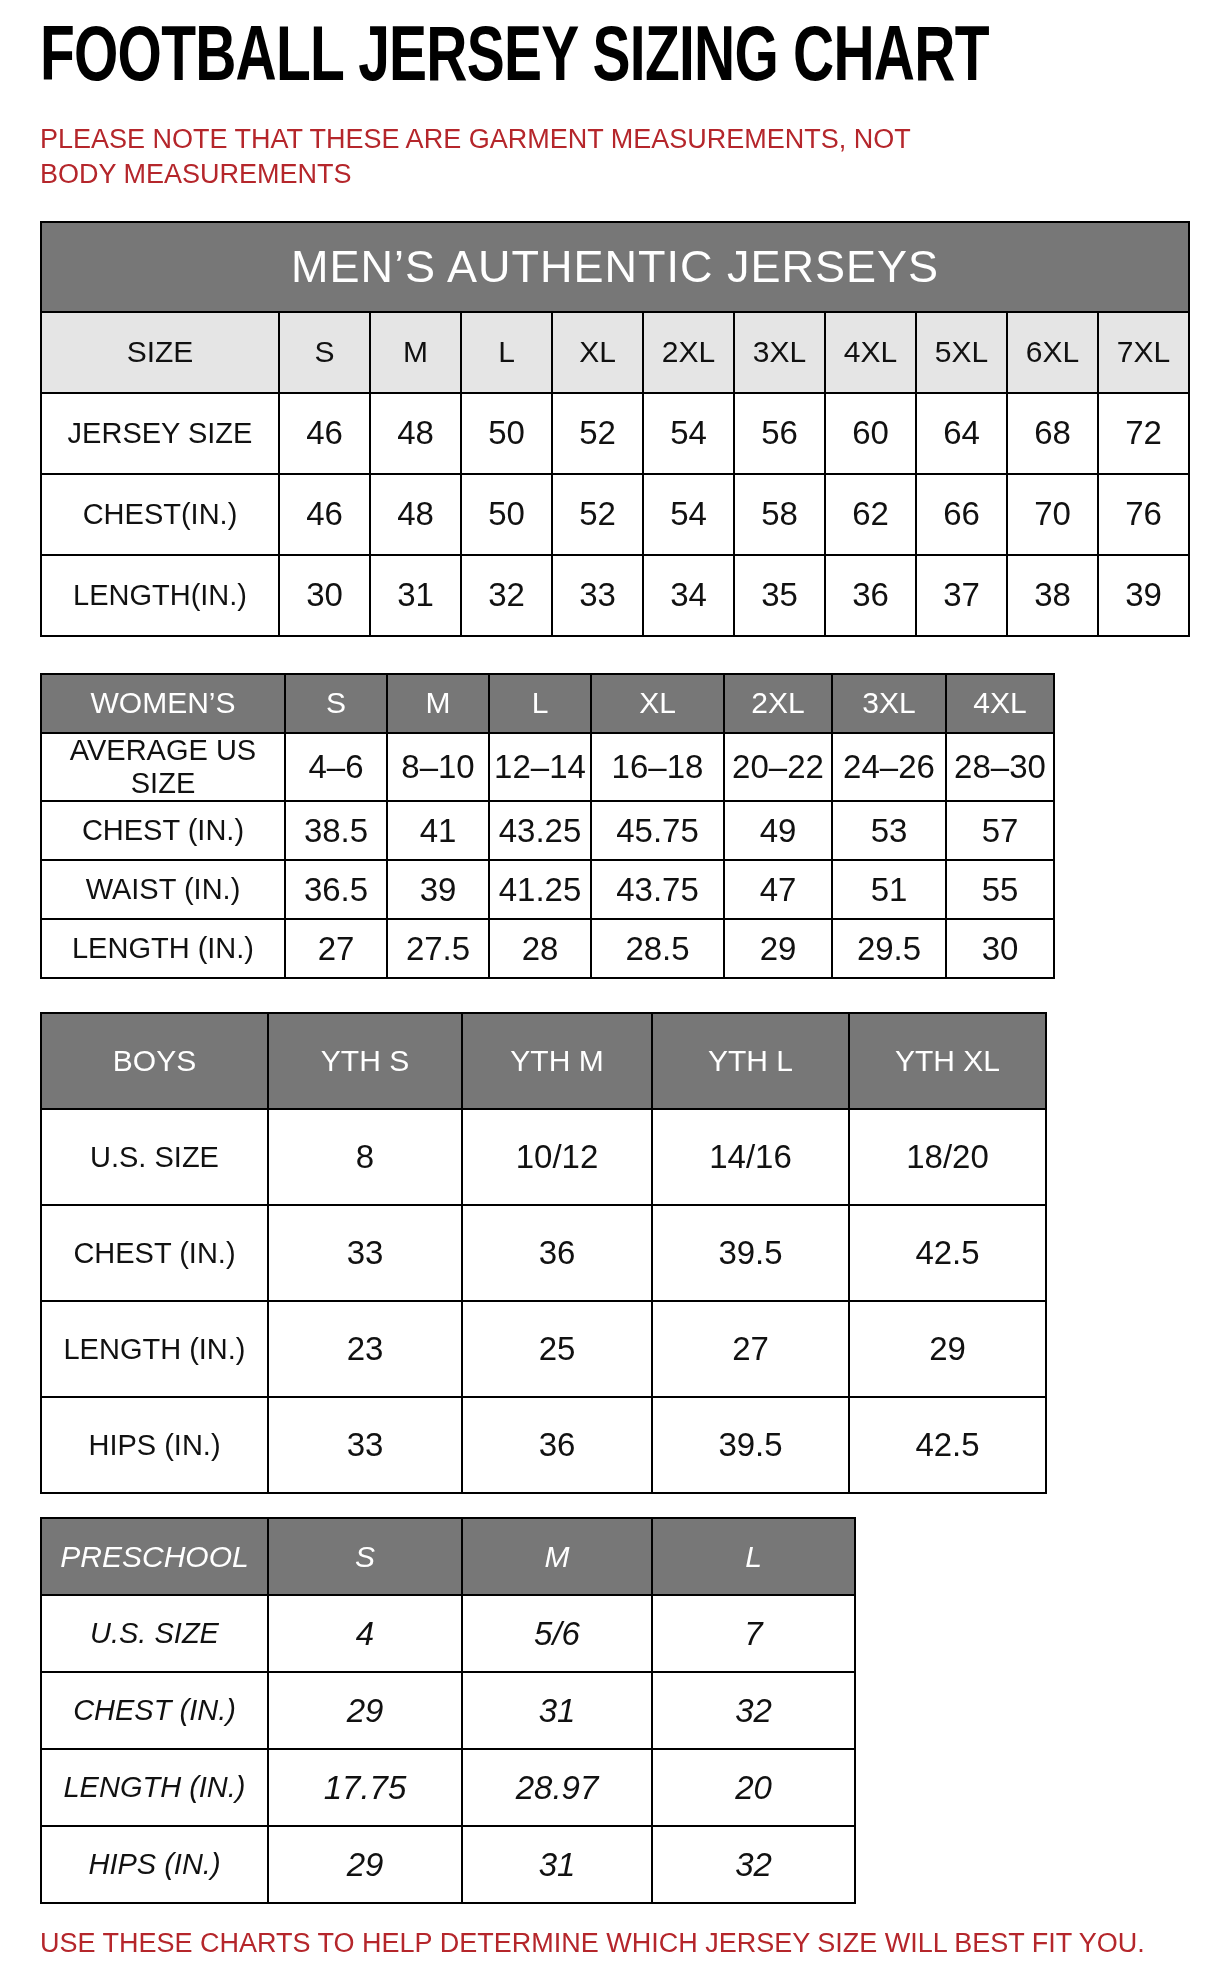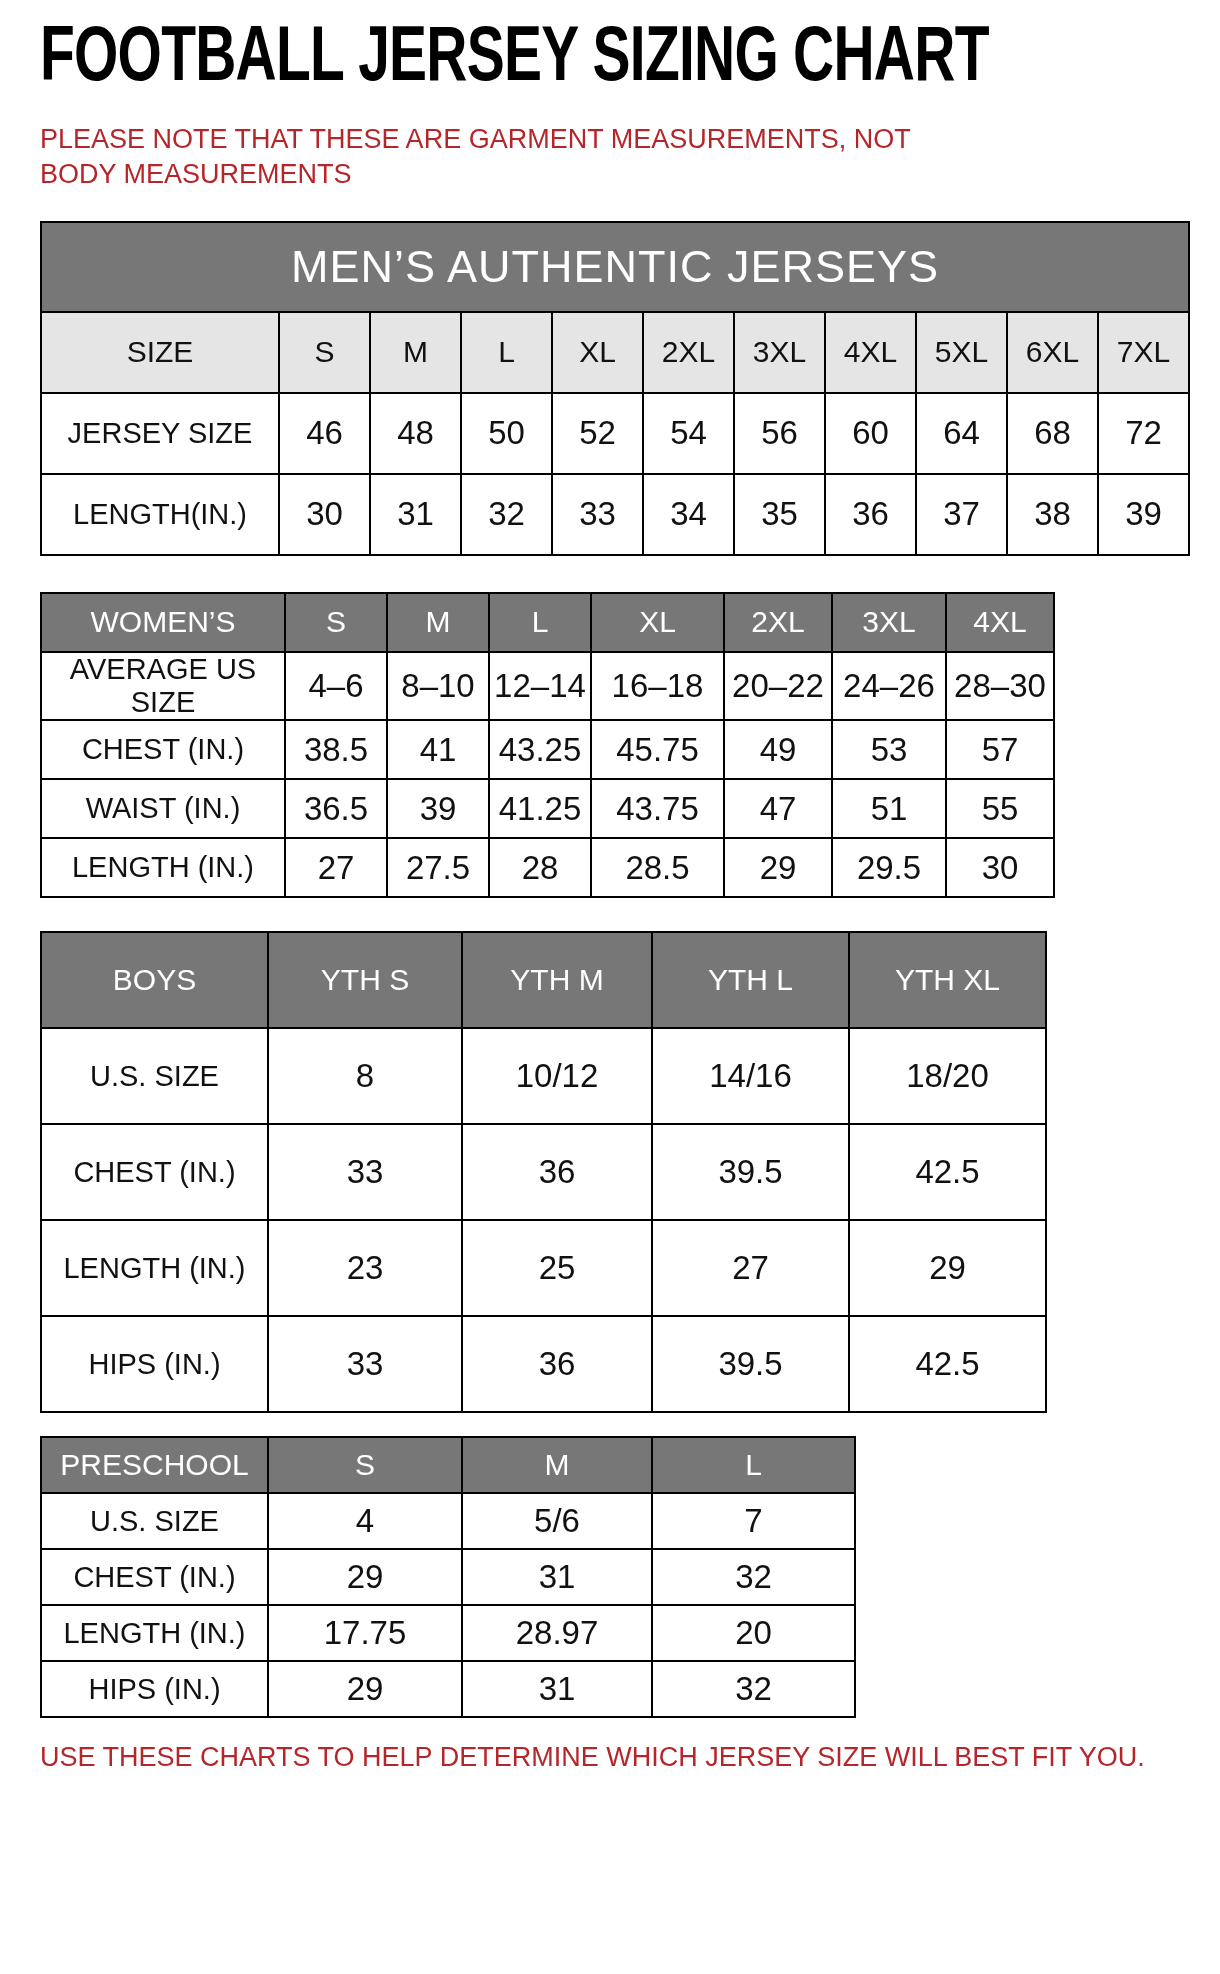--- a/index.html
+++ b/index.html
@@ -28,21 +28,21 @@
   td.rlabel{font-size:29px;line-height:1.15;}
   td.vcell{font-size:33px;}
   #tbl-mens{margin-top:28px;}
   #tbl-mens tr{height:81px;}
   #tbl-mens tr.banner-row{height:90px;}
   #tbl-womens{margin-top:36px;}
   #tbl-womens tr{height:59px;}
   #tbl-boys{margin-top:33px;}
   #tbl-boys tr{height:96px;}
   #tbl-preschool{margin-top:23px;}
-  #tbl-preschool tr{height:56px;}
+  #tbl-preschool tr{height:77px;font-style:italic;}
   .footer{
     color:var(--red);font-size:27px;margin-top:24px;white-space:nowrap;
   }
 </style>
 </head>
 <body style="--gray: #777777; --red: #b5262b;">
 
 <div class="wrap">
   <h1 class="page-title">FOOTBALL JERSEY SIZING CHART</h1>
 
@@ -86,20 +86,33 @@
           <td class="vcell">50</td>
           <td class="vcell">52</td>
           <td class="vcell">54</td>
           <td class="vcell">56</td>
           <td class="vcell">60</td>
           <td class="vcell">64</td>
           <td class="vcell">68</td>
           <td class="vcell">72</td>
         </tr>
         <tr>
+          <td class="rlabel">CHEST(IN.)</td>
+          <td class="vcell">46</td>
+          <td class="vcell">48</td>
+          <td class="vcell">50</td>
+          <td class="vcell">52</td>
+          <td class="vcell">54</td>
+          <td class="vcell">58</td>
+          <td class="vcell">62</td>
+          <td class="vcell">66</td>
+          <td class="vcell">70</td>
+          <td class="vcell">76</td>
+        </tr>
+        <tr>
           <td class="rlabel">LENGTH(IN.)</td>
           <td class="vcell">30</td>
           <td class="vcell">31</td>
           <td class="vcell">32</td>
           <td class="vcell">33</td>
           <td class="vcell">34</td>
           <td class="vcell">35</td>
           <td class="vcell">36</td>
           <td class="vcell">37</td>
           <td class="vcell">38</td>

